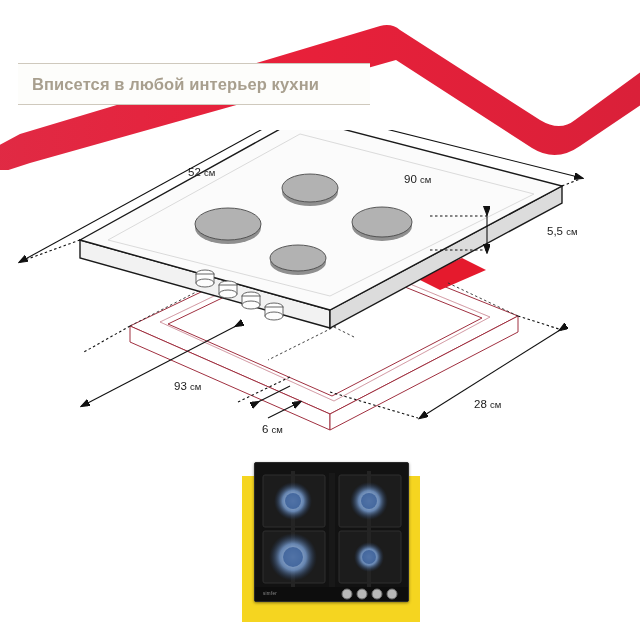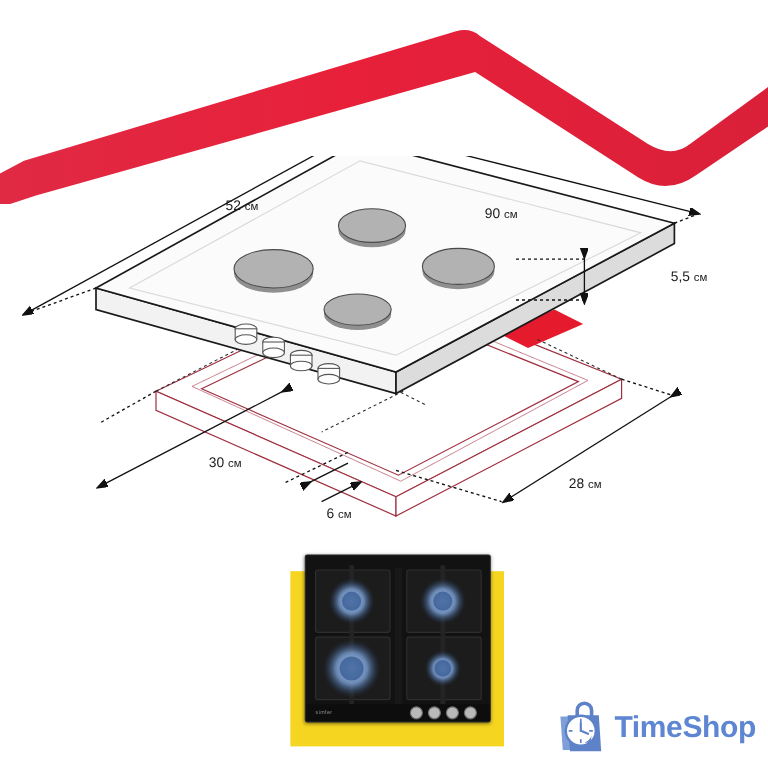--- a/index.html
+++ b/index.html
@@ -86,20 +86,23 @@
           <stop offset="0" stop-color="#e02a44"></stop>
           <stop offset="0.45" stop-color="#e8203a"></stop>
           <stop offset="1" stop-color="#d92039"></stop>
         </linearGradient>
       </defs>
       <path d="M -10,150 L 20,134 L 380,26 Q 392,23 400,30 L 540,120 Q 560,132 575,120 L 660,58
                L 660,92 L 580,146 Q 556,163 532,148 L 396,60 L 30,163 L -10,176 Z" fill="url(#rg)"></path>
     </svg>
   </div>
 
+  <div class="headline">
+    <span class="headline-text">Вписется в любой интерьер кухни</span>
+  </div>
 
   <div class="drawing">
     <svg width="640" height="330" viewBox="0 0 640 330">
 
       <g>
 
         <polygon points="130,196 318,106 518,186 330,284" fill="#ffffff" stroke="#a03040" stroke-width="1"></polygon>
 
         <polygon points="130,196 130,212 330,300 330,284" fill="#ffffff" stroke="#a03040" stroke-width="1"></polygon>
 
@@ -217,29 +220,29 @@
 
     
     <div class="dim-label" style="left:188px;top:36px;">
       <span>52</span>
       <span class="u">см</span>
     </div>
     <div class="dim-label" style="left:404px;top:43px;">
       <span>90</span>
       <span class="u">см</span>
     </div>
-    <div class="dim-label" style="left:516px;top:95px;padding-left:43px;">
+    <div class="dim-label" style="left:504px;top:95px;padding-left:43px;">
       <span>5,5</span>
       <span class="u">см</span>
     </div>
     <div class="dim-label" style="left:174px;top:250px;">
-      <span>30</span>
-      <span class="u">см</span>
-    </div>
-    <div class="dim-label" style="left:272px;top:293px;">
+      <span>93</span>
+      <span class="u">см</span>
+    </div>
+    <div class="dim-label" style="left:262px;top:293px;">
       <span>6</span>
       <span class="u">см</span>
     </div>
     <div class="dim-label" style="left:474px;top:268px;">
       <span>28</span>
       <span class="u">см</span>
     </div>
   </div>
 
   <div class="photo">
@@ -283,39 +286,14 @@
           <circle cx="92" cy="131" r="5" fill="#b9b9b9" stroke="#6d6d6d"></circle>
           <circle cx="107" cy="131" r="5" fill="#b9b9b9" stroke="#6d6d6d"></circle>
           <circle cx="122" cy="131" r="5" fill="#b9b9b9" stroke="#6d6d6d"></circle>
           <circle cx="137" cy="131" r="5" fill="#b9b9b9" stroke="#6d6d6d"></circle>
         </g>
       </svg>
       <span class="hob-brand">simfer</span>
     </div>
   </div>
 
-  <div class="logo">
-    <svg width="46" height="46" viewBox="0 0 46 46">
-
-      <path d="M5,14 L16,14 L18,42 L7,42 Z" fill="#7e9fd8"></path>
-
-      <path d="M11,13 L37,13 L39,43 L13,43 Z" fill="#5d82c8"></path>
-
-      <path d="M19,14 L19,9 a6,6 0 0 1 12,0 L31,14" fill="none" stroke="#5d82c8" stroke-width="3"></path>
-
-      <circle cx="22" cy="26" r="12.5" fill="#ffffff" stroke="#5d82c8" stroke-width="2"></circle>
-      <g stroke="#5d82c8" stroke-width="1.4" stroke-linecap="round">
-        <line x1="22" y1="16.5" x2="22" y2="18.5"></line>
-        <line x1="22" y1="33.5" x2="22" y2="35.5"></line>
-        <line x1="12.5" y1="26" x2="14.5" y2="26"></line>
-        <line x1="29.5" y1="26" x2="31.5" y2="26"></line>
-      </g>
-      <g stroke="#5d82c8" stroke-width="1.8" stroke-linecap="round">
-        <line x1="22" y1="26" x2="22" y2="19.5"></line>
-        <line x1="22" y1="26" x2="28" y2="28.5"></line>
-      </g>
-
-      <path d="M31,30 a10,10 0 0 1 -6,6 L30,36 Z" fill="#5d82c8"></path>
-    </svg>
-    <span class="logo-text">TimeShop</span>
-  </div>
 
 </div>
 
 </body></html>

